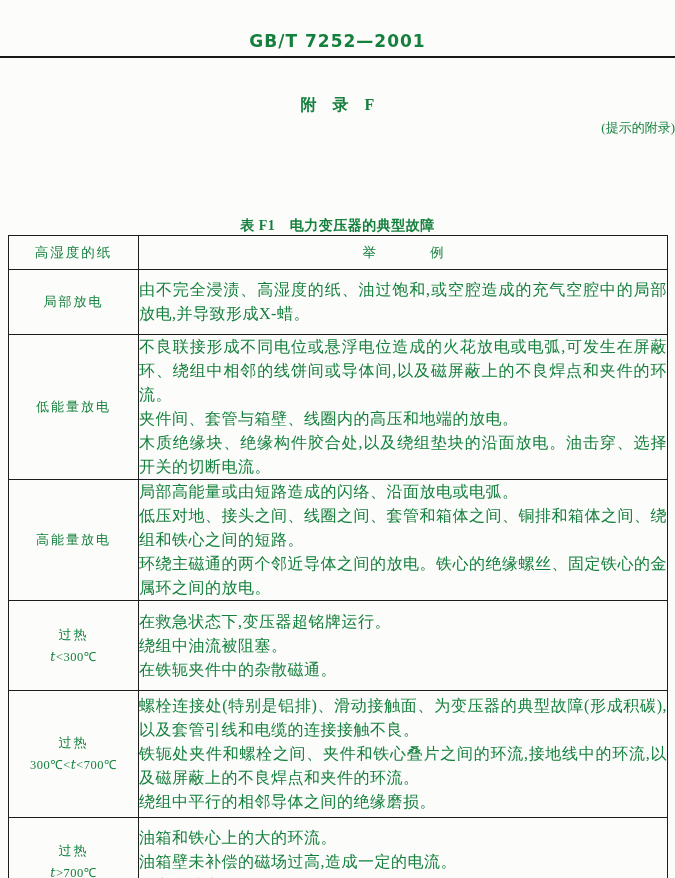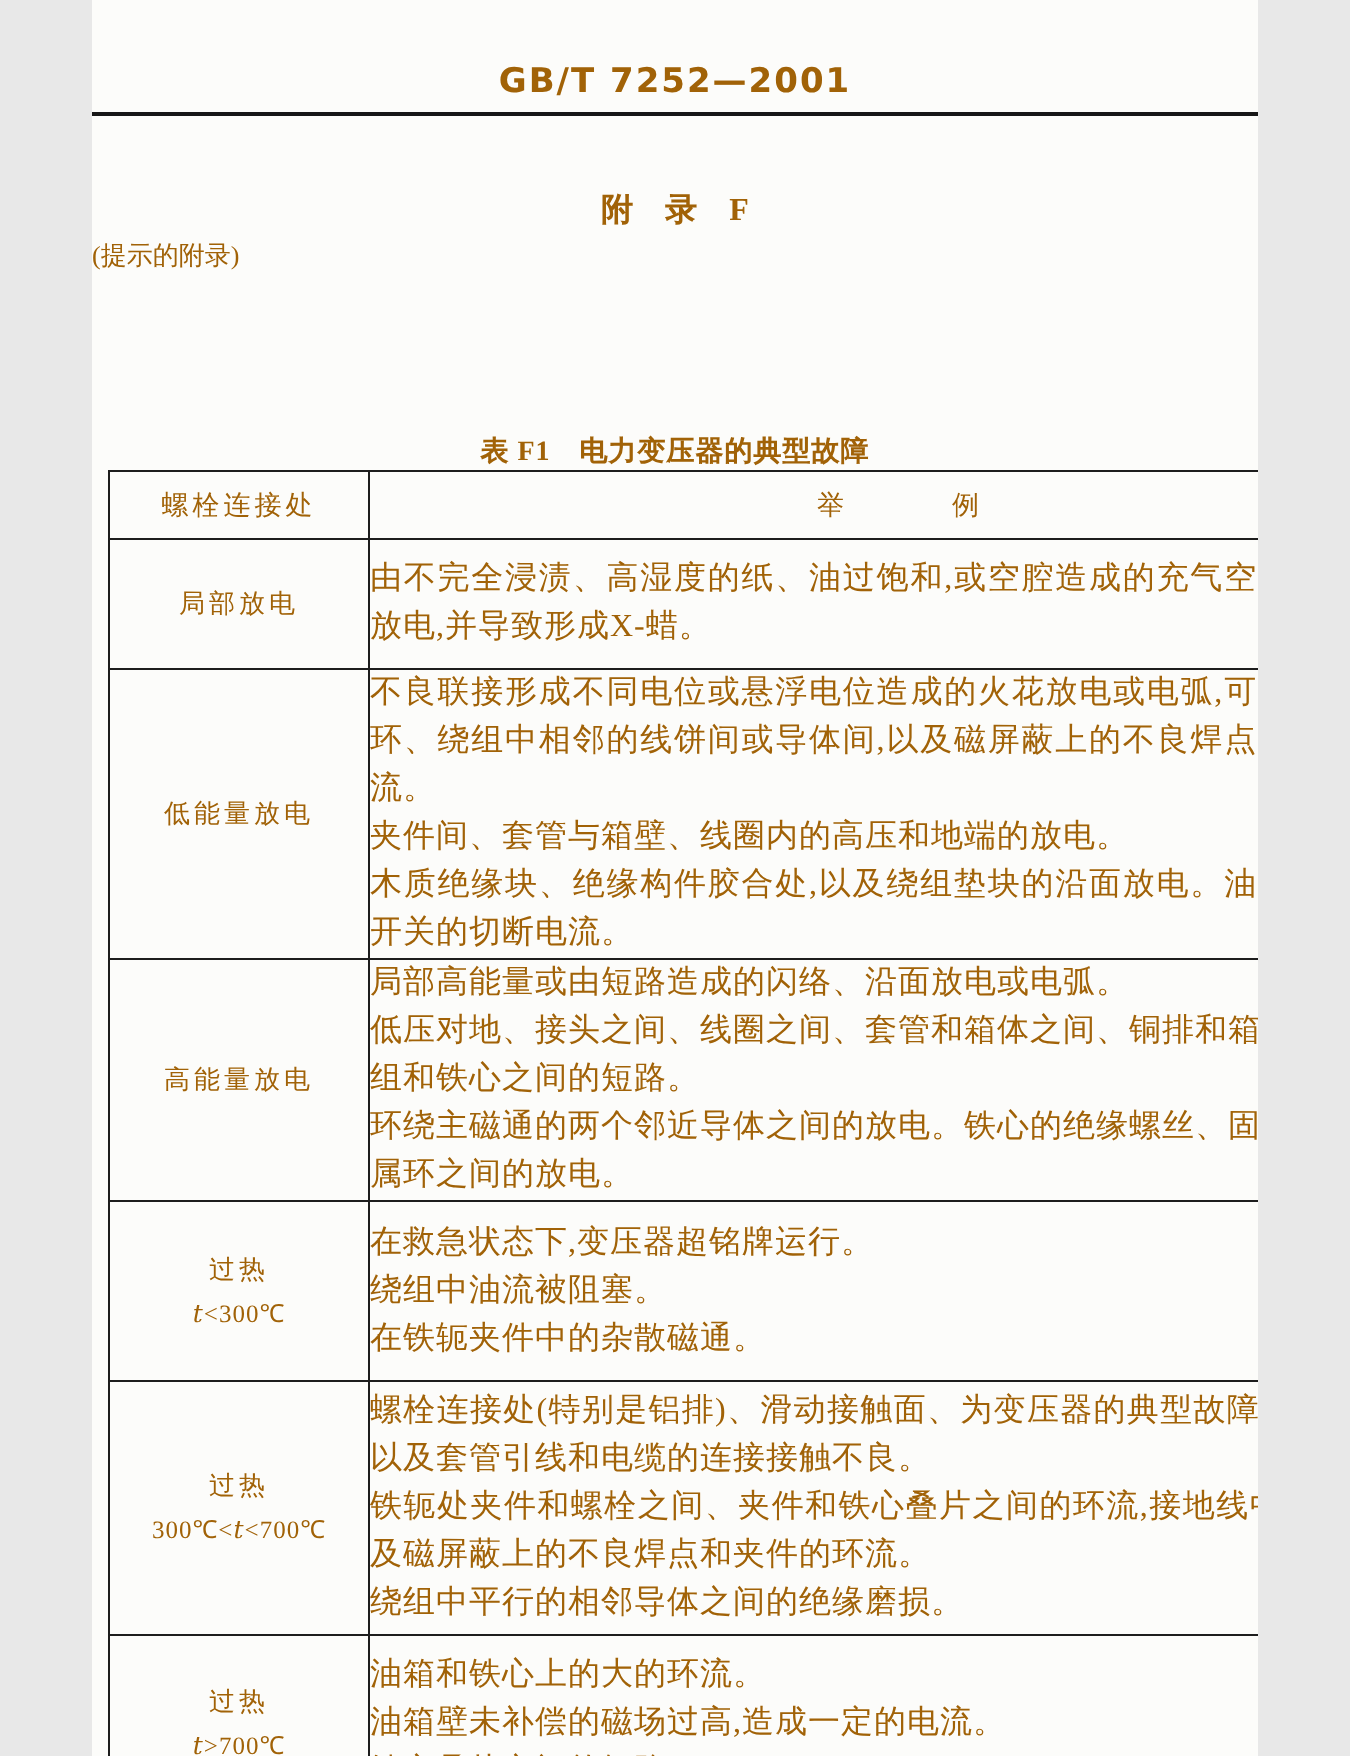--- a/index.html
+++ b/index.html
@@ -1,23 +1,23 @@
 <!DOCTYPE html>
 <html lang="zh"><head>
 <meta charset="utf-8">
 <style>
   html,body { margin:0; padding:0; background:#e8e8e8; }
   .page {
     position: relative;
-    width: 583px;
+    width: 675px;
     height: 878px;
     margin: 0 auto;
     background: #fcfcfa;
     font-family: "Liberation Serif", serif;
-    color: #a16207;
+    color: #15803d;
     overflow: hidden;
   }
   .doc-number {
     position: absolute;
     top: 31px; left: 0; right: 0;
     text-align: center;
     font-family: "DejaVu Sans", sans-serif;
     font-weight: 700;
     font-size: 17px;
     letter-spacing: 1px;
@@ -31,21 +31,21 @@
   .appendix-title {
     position: absolute;
     top: 95px; left: 0; right: 0;
     text-align: center;
     font-weight: 700;
     font-size: 16px;
   }
   .appendix-subtitle {
     position: absolute;
     top: 119px; left: 0; right: 0;
-    text-align: left;
+    text-align: right;
     font-size: 13px;
   }
   .appendix-heading {
     position: absolute;
     top: 141px; left: 0; right: 0;
     text-align: center;
     font-weight: 700;
     font-size: 15.5px;
     letter-spacing: 1px;
   }
@@ -129,21 +129,21 @@
 
   <div class="table-caption">表 F1　电力变压器的典型故障</div>
 
   <table class="fault-table">
     <colgroup>
       <col class="col-type">
       <col>
     </colgroup>
     <thead>
       <tr>
-        <th class="th-type">螺栓连接处</th>
+        <th class="th-type">高湿度的纸</th>
         <th class="th-example">举    例</th>
       </tr>
     </thead>
     <tbody>
         <tr style="height: 65px;">
           <td class="type-cell">
             <div>局部放电</div>
           </td>
           <td class="example-cell">
             <p>由不完全浸渍、高湿度的纸、油过饱和,或空腔造成的充气空腔中的局部放电,并导致形成X-蜡。</p>

